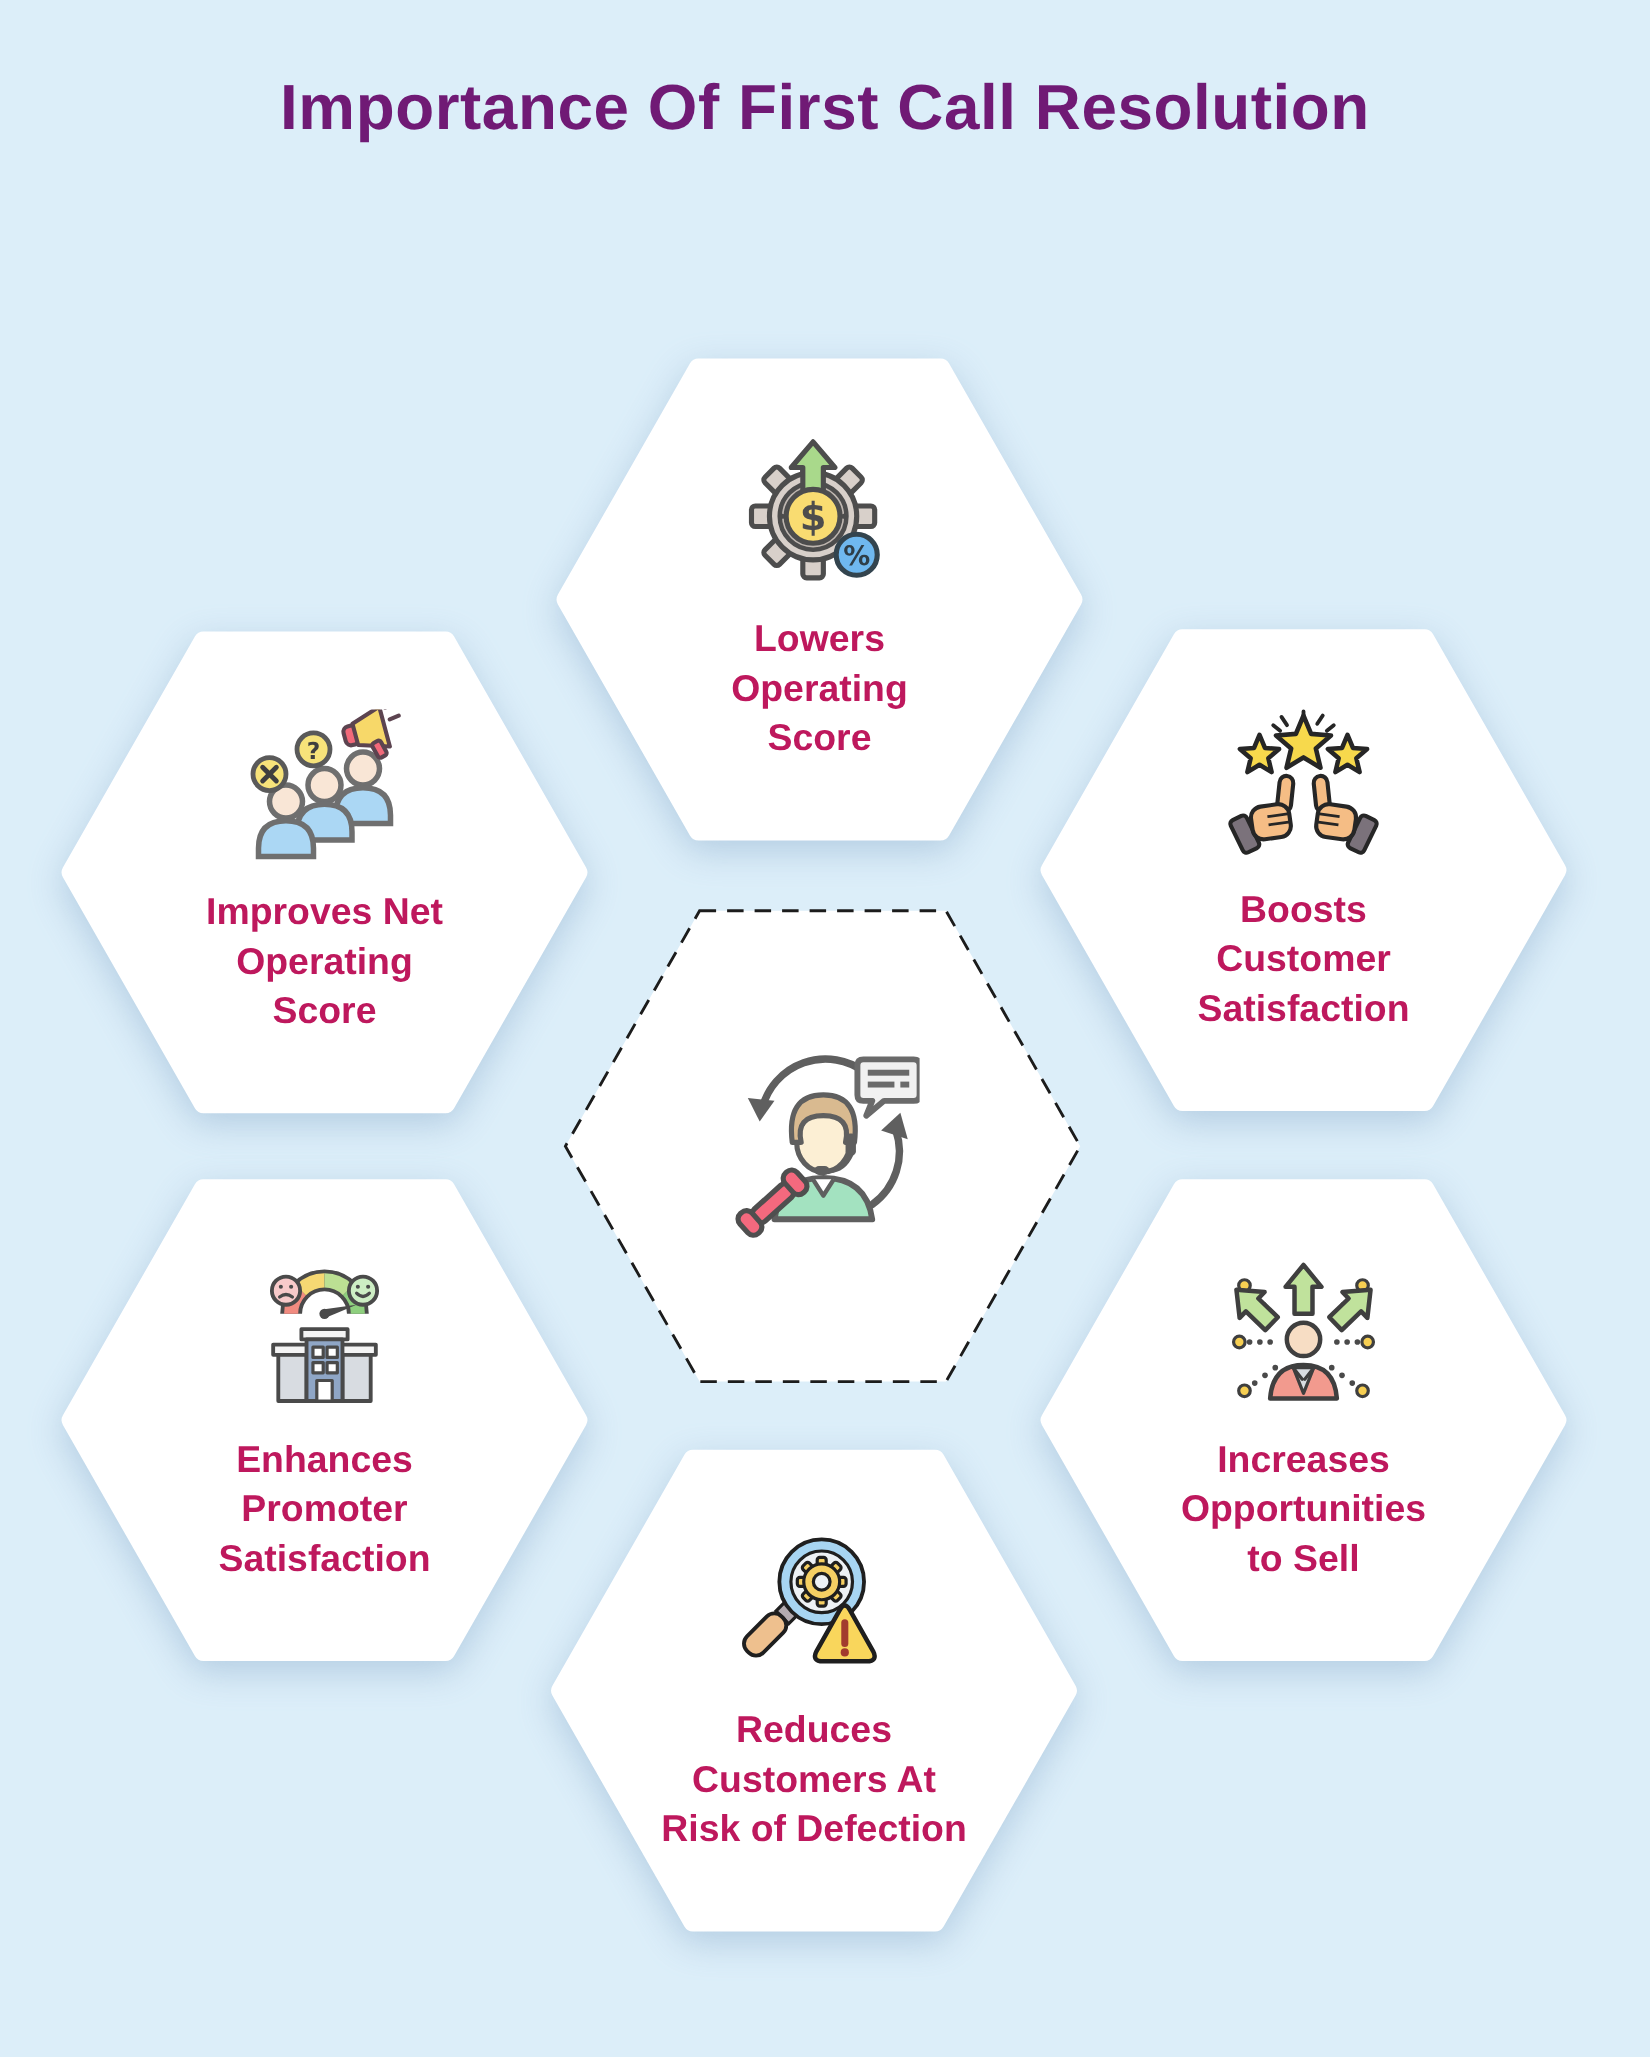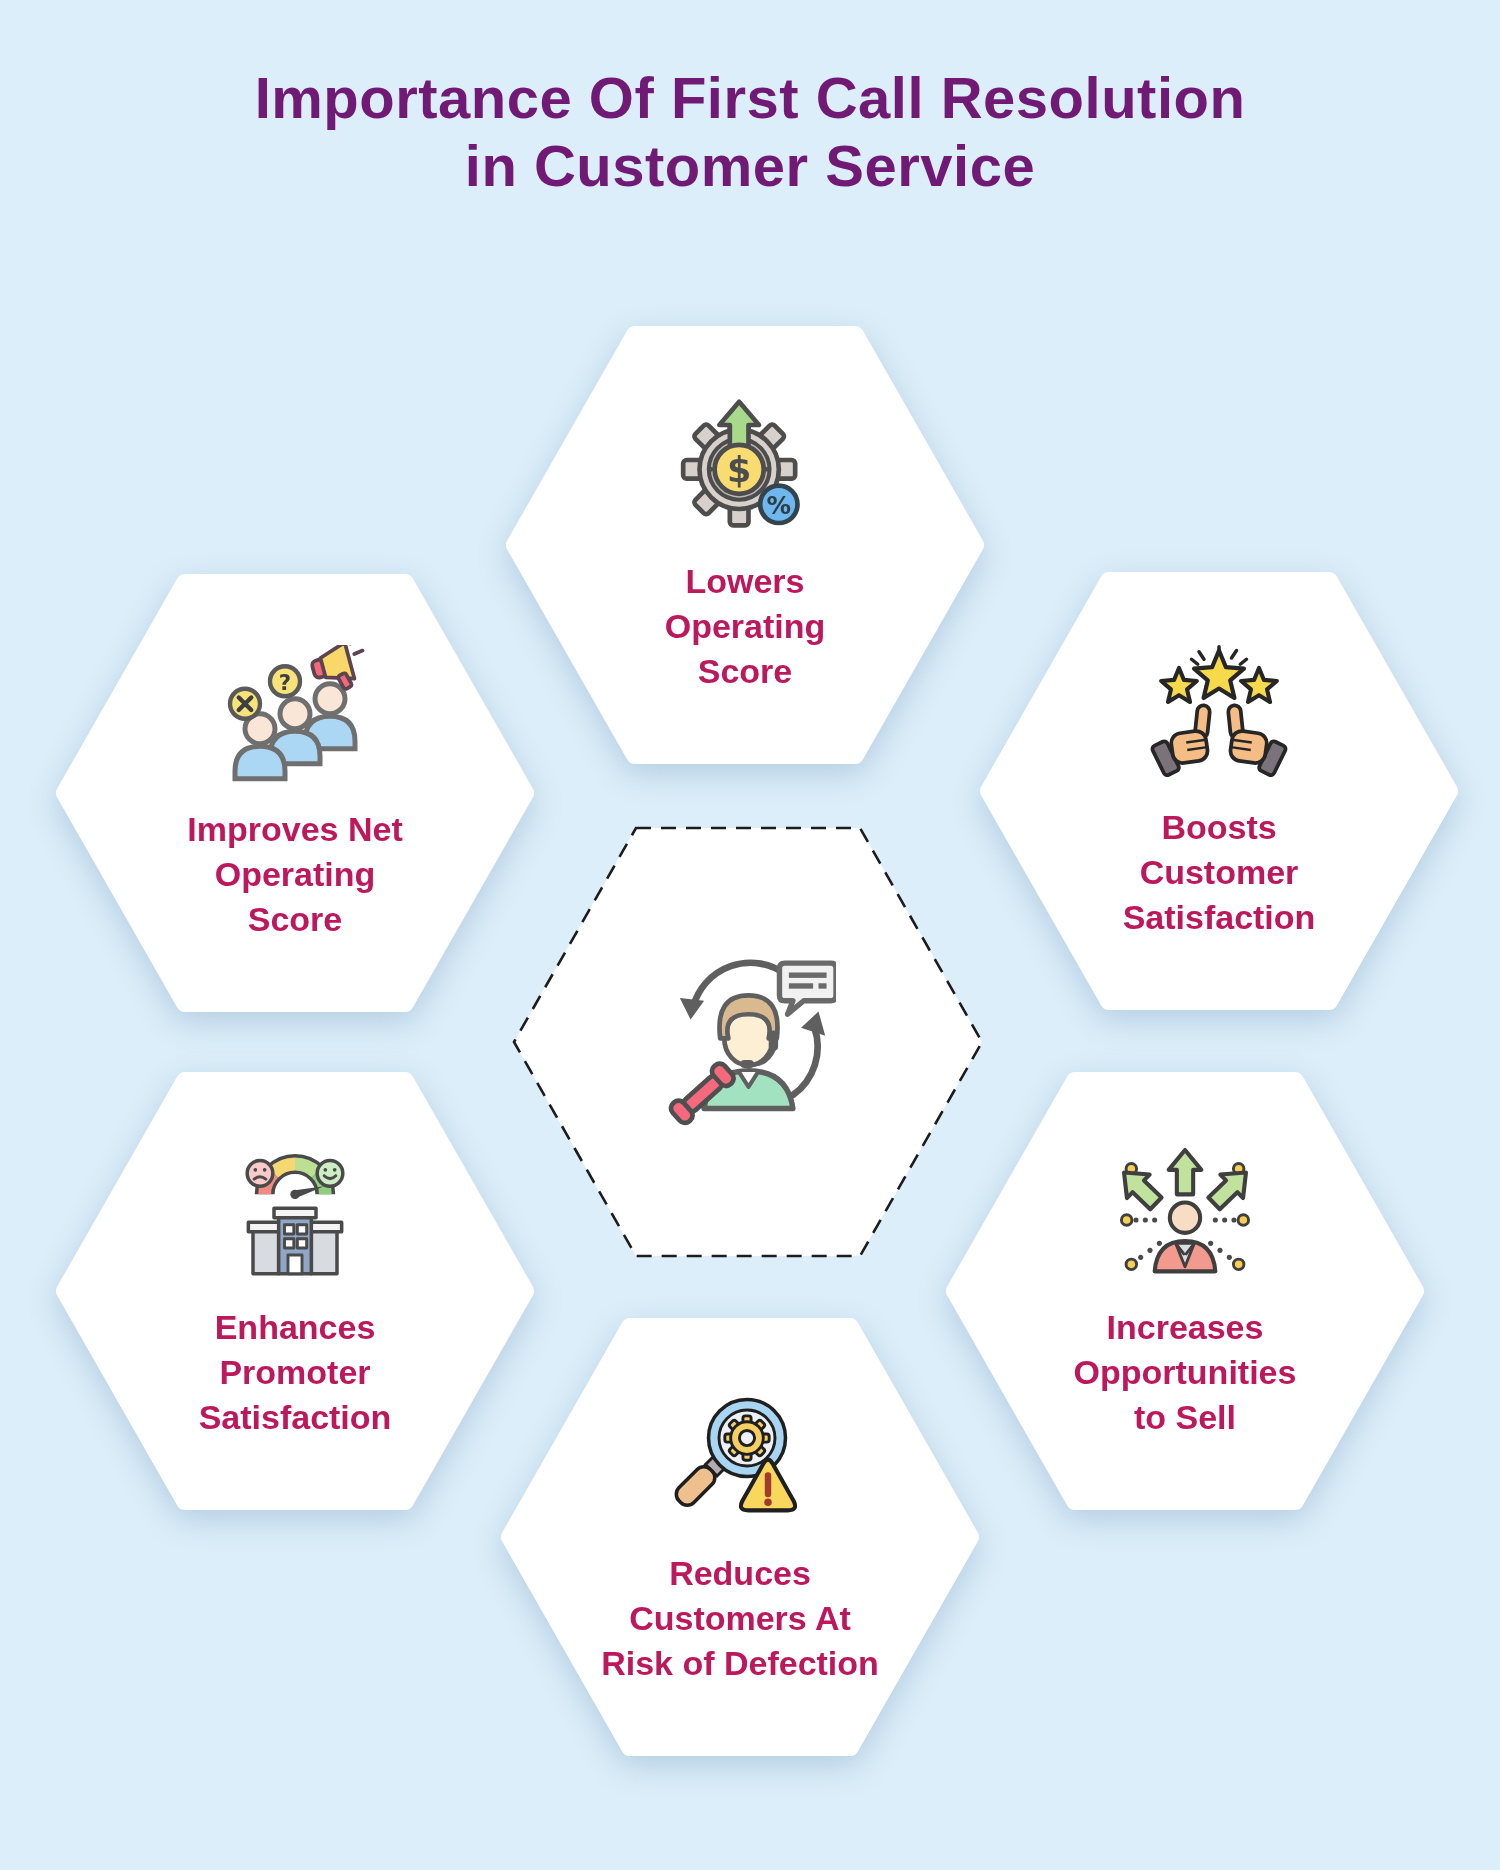--- a/index.html
+++ b/index.html
@@ -26,32 +26,31 @@
   .hex-content.centered{justify-content:center;padding-top:0;}
   .icon{height:140px;width:150px;margin-bottom:22px;flex:none;}
   .icon.big{height:175px;width:175px;margin:0;}
   .label{
     font-size:34px;font-weight:600;line-height:1.32;text-align:center;
     color:#be185d;
   }
   
   .hex-top{left:505px;top:325px;}
   .hex-top-left{left:55px;top:573px;}
-  .hex-top-right{left:979px;top:571px;}
+  .hex-top-right{left:945px;top:571px;}
   .hex-center{left:508px;top:822px;}
   .hex-bottom-left{left:55px;top:1071px;}
   .hex-bottom-right{left:945px;top:1071px;}
   .hex-bottom{left:500px;top:1317px;}
 </style>
 </head>
 <body>
 
 <div class="title">
   <div>Importance Of First Call Resolution</div>
-  <div>in Customer Service</div>
 </div>
 
 <div class="hex hex-top">
   <svg class="hex-bg" viewBox="0 0 480 440" preserveAspectRatio="none">
     <polygon points="130,10 350,10 470,220 350,430 130,430 10,220" fill="#ffffff" stroke="#ffffff" stroke-width="18" stroke-linejoin="round"></polygon>
   </svg>
   <div class="hex-content">
     <svg class="icon" viewBox="0 0 120 120">
       <g stroke="#4d4d4d" stroke-width="4" stroke-linejoin="round">
         <g fill="#d8d0ca">

